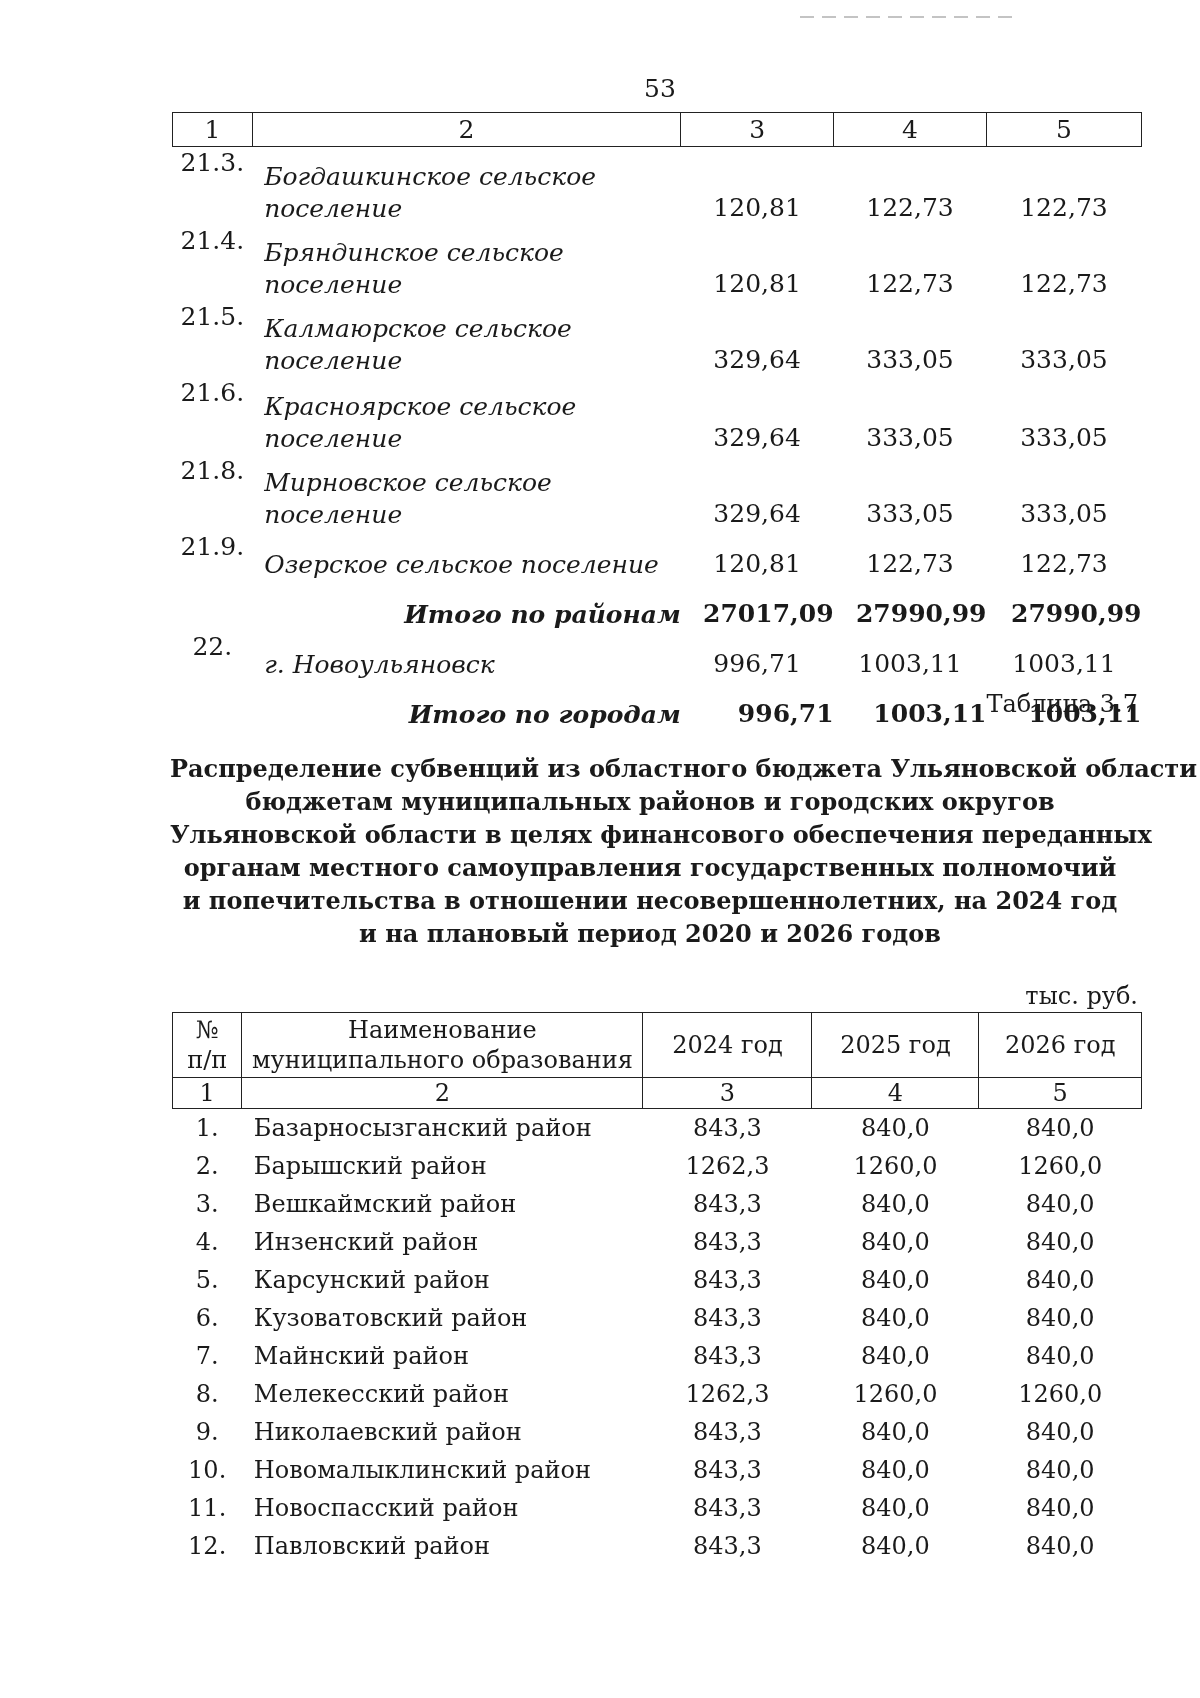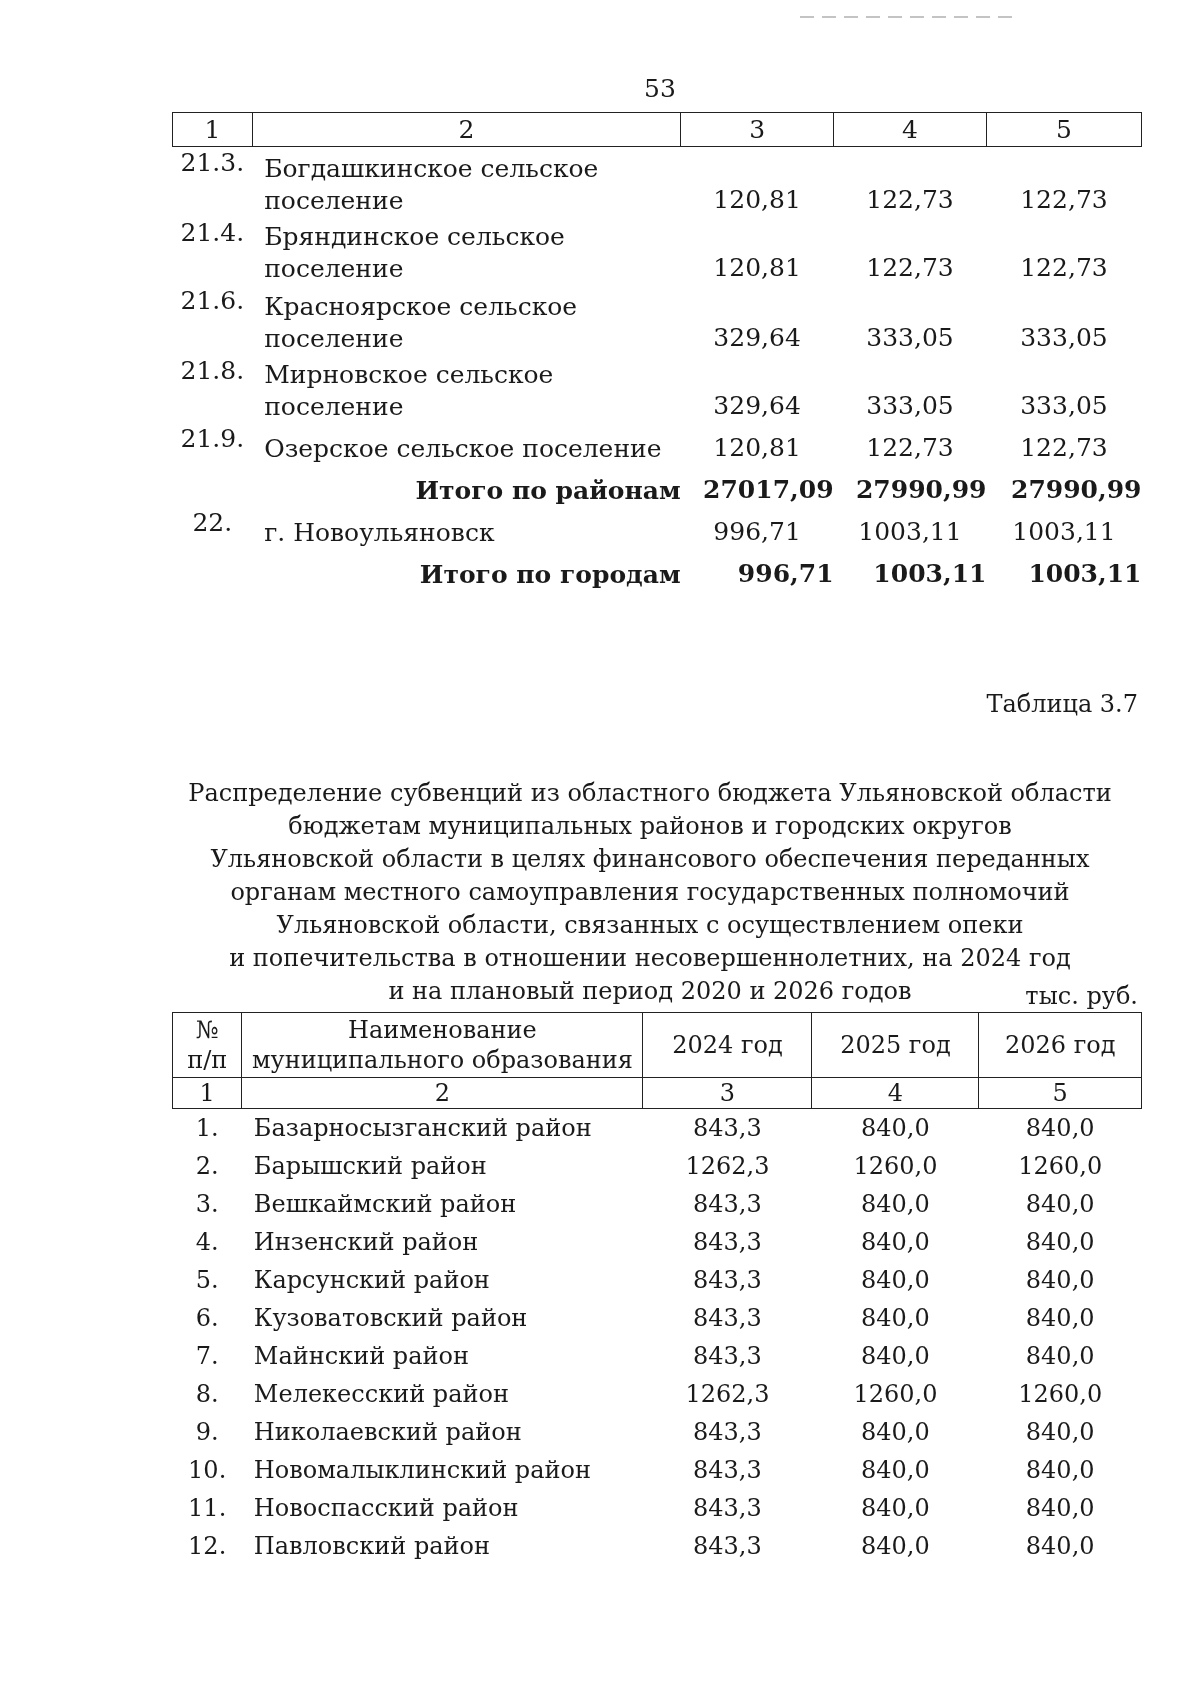--- a/index.html
+++ b/index.html
@@ -53,21 +53,22 @@
     padding: 0;
     vertical-align: bottom;
     line-height: 32px;
   }
   .cont-table td.num {
     text-align: center;
     vertical-align: top;
   }
   .cont-table td.name {
     padding-left: 12px;
-    padding-top: 4px;
+    padding-top: 12px;
+    font-style: italic;
   }
   .cont-table td.val {
     text-align: center;
     padding-bottom: 1px;
   }
   .cont-table tr.bold td {
     font-weight: bold;
     text-align: right;
   }
   .cont-table tr.single td { height: 38px; }
@@ -79,24 +80,23 @@
     right: 62px;
     top: 690px;
     font-size: 24px;
   }
   .table-title {
     position: absolute;
     left: 170px;
     width: 960px;
     top: 752px;
     text-align: center;
-    font-weight: normal;
+    font-weight: bold;
     font-size: 24px;
     line-height: 33px;
-    margin-top: 25px;
   }
   .table-title div { white-space: nowrap; }
   .unit-label {
     position: absolute;
     right: 62px;
     top: 982px;
     font-size: 24px;
   }
   .main-table {
     position: absolute;
@@ -156,20 +156,27 @@
       <td class="val">122,73</td>
       <td class="val">122,73</td>
     </tr>
     <tr class="single">
       <td class="num">21.4.</td>
       <td class="name">Бряндинское сельское поселение</td>
       <td class="val">120,81</td>
       <td class="val">122,73</td>
       <td class="val">122,73</td>
     </tr>
+    <tr class="single">
+      <td class="num">21.5.</td>
+      <td class="name">Калмаюрское сельское поселение</td>
+      <td class="val">329,64</td>
+      <td class="val">333,05</td>
+      <td class="val">333,05</td>
+    </tr>
     <tr class="double">
       <td class="num">21.6.</td>
       <td class="name"><span>Красноярское сельское</span><br><span>поселение</span></td>
       <td class="val">329,64</td>
       <td class="val">333,05</td>
       <td class="val">333,05</td>
     </tr>
     <tr class="single">
       <td class="num">21.8.</td>
       <td class="name">Мирновское сельское поселение</td>
@@ -208,21 +215,20 @@
   </tbody>
 </table>
 
 <div class="table-label">Таблица 3.7</div>
 
 <div class="table-title">
   <div>Распределение субвенций из областного бюджета Ульяновской области</div>
   <div>бюджетам муниципальных районов и городских округов</div>
   <div>Ульяновской области в целях финансового обеспечения переданных</div>
   <div>органам местного самоуправления государственных полномочий</div>
-  <div>Ульяновской области, связанных с осуществлением опеки</div>
   <div>и попечительства в отношении несовершеннолетних, на 2024 год</div>
   <div>и на плановый период 2020 и 2026 годов</div>
 </div>
 
 <div class="unit-label">тыс. руб.</div>
 
 <table class="main-table">
   <colgroup>
     <col style="width:64px">
     <col style="width:370px">

